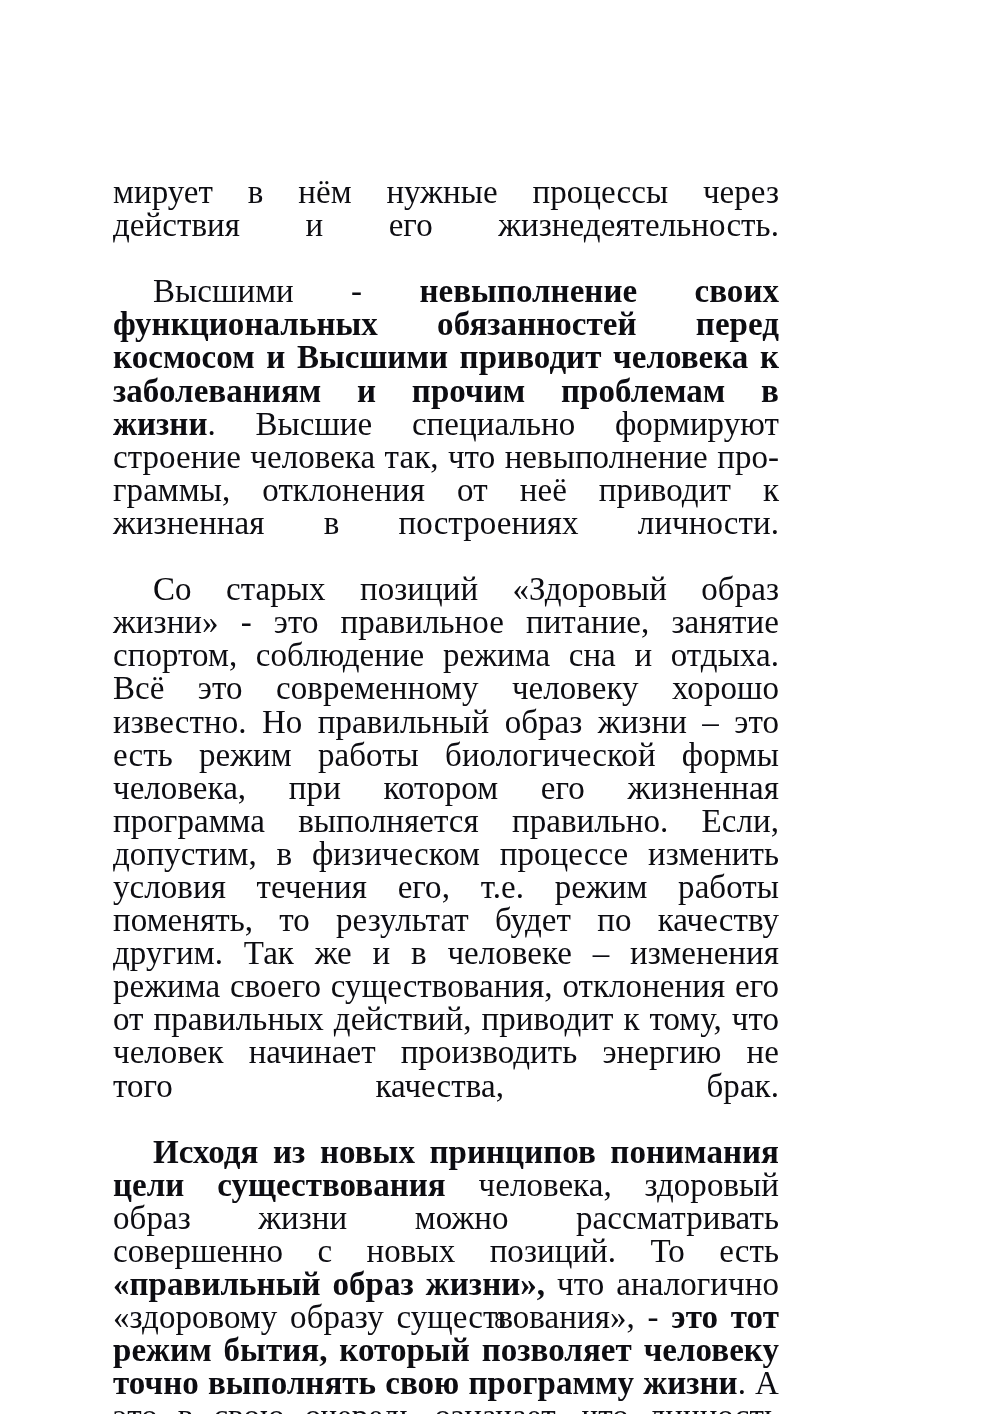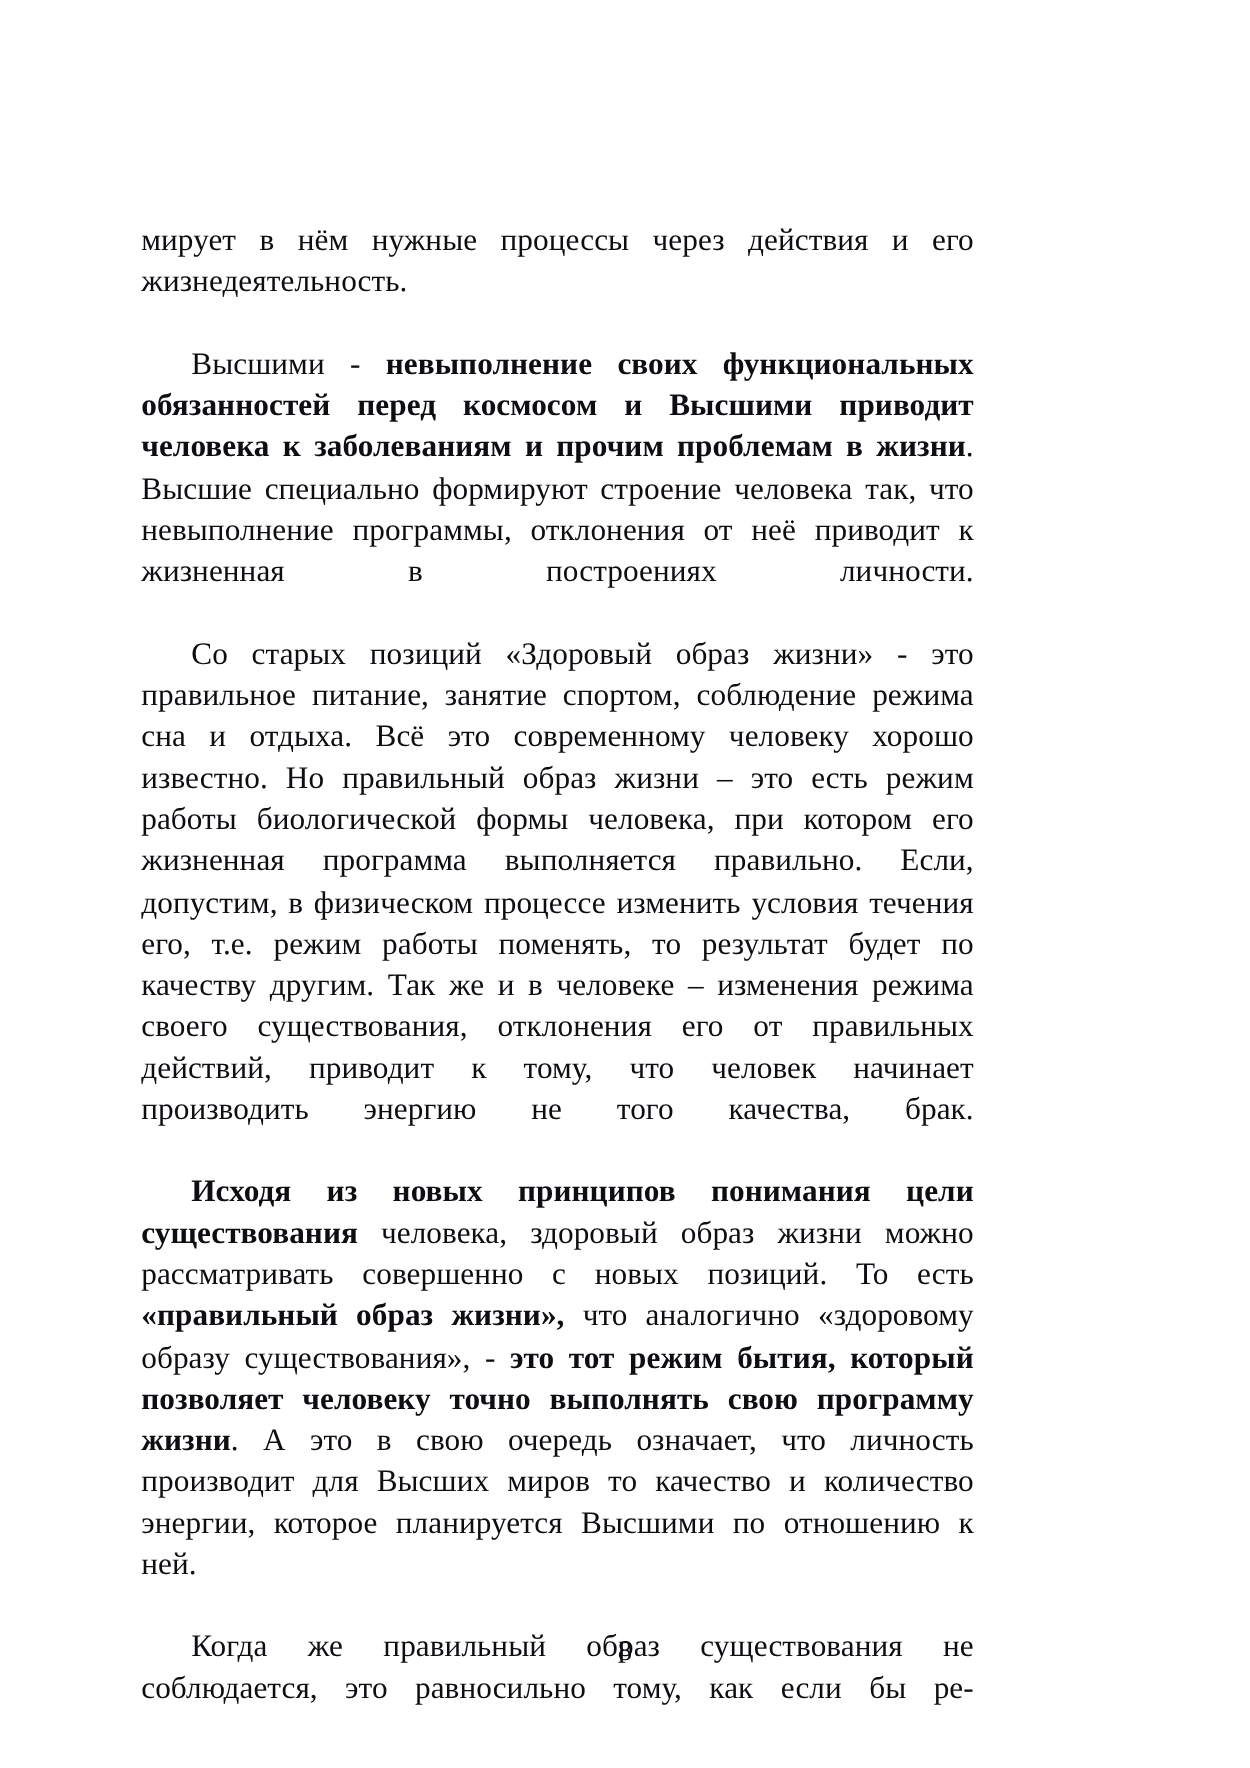--- a/index.html
+++ b/index.html
@@ -30,21 +30,21 @@
     top: 176px;
     width: 666px;
   }
 
   p.para {
     margin: 0;
     padding: 0;
     text-align: justify;
     text-justify: inter-word;
     text-indent: 40px;
-    font-size: 25px;
+    font-size: 33px;
     line-height: 33.1px;
     letter-spacing: 0.05px;
     word-spacing: 0.2px;
     hyphens: manual;
   }
 
   p.para.no-indent {
     text-indent: 0;
   }
 

